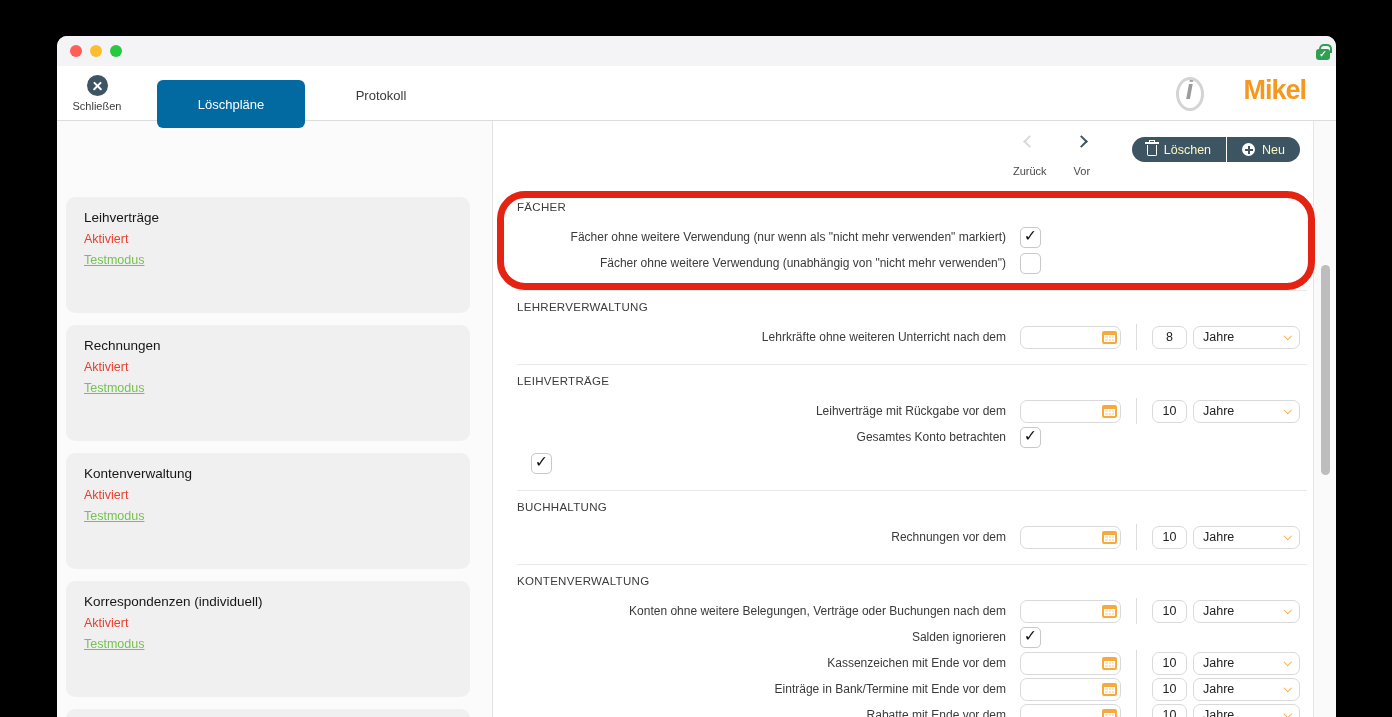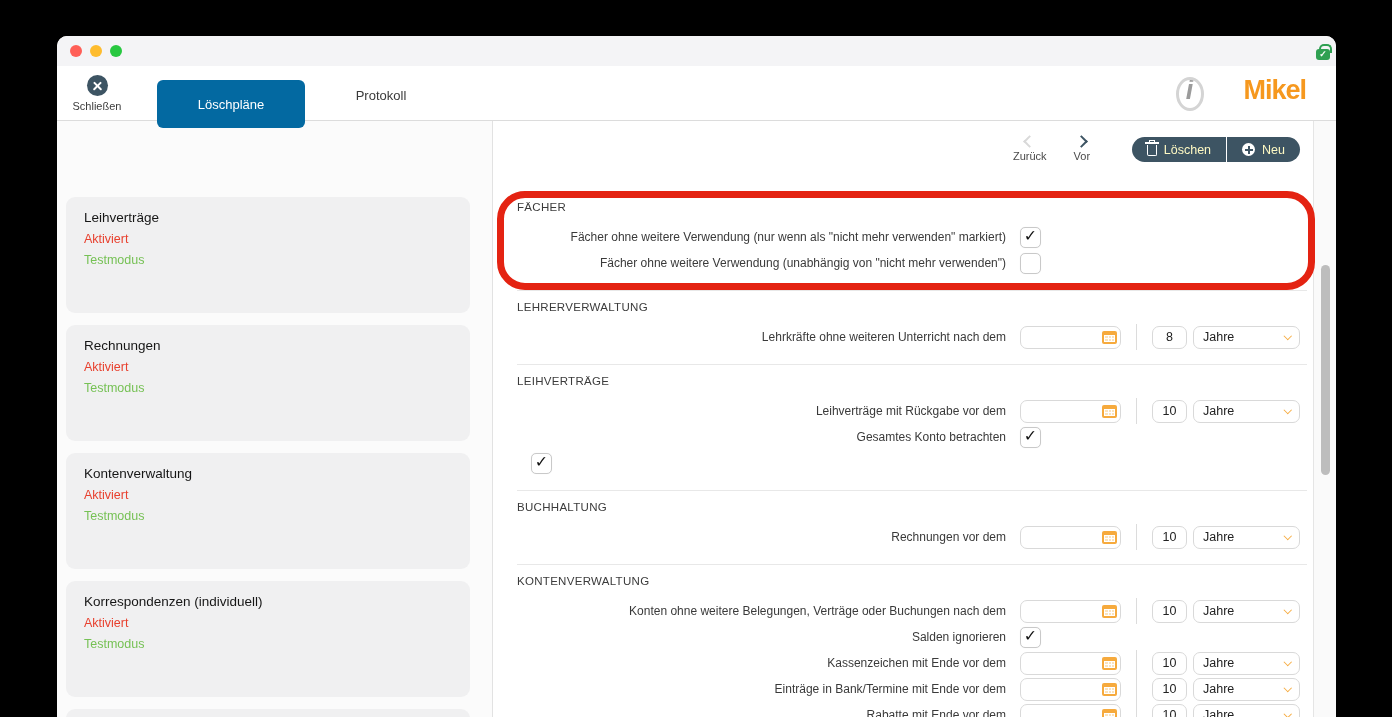--- a/index.html
+++ b/index.html
@@ -32,26 +32,26 @@
   .logo { position:absolute; right:30px; top:9px; display:flex; align-items:baseline; }
   .logo-i { position:relative; width:26px; text-align:center; color:#9b9b9b; font-size:27px; font-weight:bold; font-style:italic; }
   .logo-i::before { content:''; position:absolute; left:0px; top:2px; width:22px; height:28px; border:3px solid #d4d4d4; border-radius:50%; }
   .logo-rest { color:#f6981e; font-size:27px; font-weight:bold; letter-spacing:-1px;margin-left:41px; }
   
   .content { flex:1; display:flex; min-height:0; }
   .sidebar { flex:0 0 436px; background:#fbfbfb; border-right:1px solid #e2e2e2; padding:76px 0 0 9px; overflow:hidden; }
   .card { width:404px; height:116px; background:#f0f0f1; border-radius:9px; margin-bottom:12px; padding:13px 18px; }
   .card-title { font-size:13.5px; color:#161616; margin-bottom:7px; }
   .card-status { font-size:12.5px; color:#e8402e; margin-bottom:7px; }
-  .card-mode { font-size:12.5px; color:#76c155; }
+  .card-mode { font-size:12.5px; color:#76c155;text-decoration:underline; }
   .main { flex:1; position:relative; background:#fff; overflow:hidden; }
   
   .nav { position:absolute; top:13px; right:36px; display:flex; align-items:flex-start; }
   .navitem { display:flex; flex-direction:column; align-items:center; width:52px; }
-  .navitem .nlbl { font-size:11px; color:#4a4a4a; margin-top:4px; }
+  .navitem .nlbl { font-size:11px; color:#4a4a4a; margin-top:19px; }
   .chev { width:9px; height:9px; border-right:2.6px solid #3d5463; border-bottom:2.6px solid #3d5463; display:inline-block; }
   .chev-left { transform:rotate(135deg); border-color:#d9d9d9; margin-top:3px; }
   .chev-right { transform:rotate(-45deg); margin-top:3px; }
   .btn-group { display:flex; margin-left:24px; margin-top:3px; }
   .btn { height:25px; background:#3d5463; color:#fef9c3; font-size:12.5px; display:flex; align-items:center; gap:7px; padding:0 15px; }
   .btn-del { border-radius:13px 0 0 13px; border-right:1px solid #fff; }
   .btn-new { border-radius:0 13px 13px 0; }
   .trash { width:10px; height:11px; border:1.5px solid #fff; border-top:none; border-radius:0 0 2px 2px; position:relative; margin-top:2px; }
   .trash::before { content:''; position:absolute; left:-3px; right:-3px; top:-3px; height:1.6px; background:#fff; }
   .trash::after { content:''; position:absolute; left:1.5px; top:-5.5px; width:4px; height:2px; border:1.5px solid #fff; border-bottom:none; }

